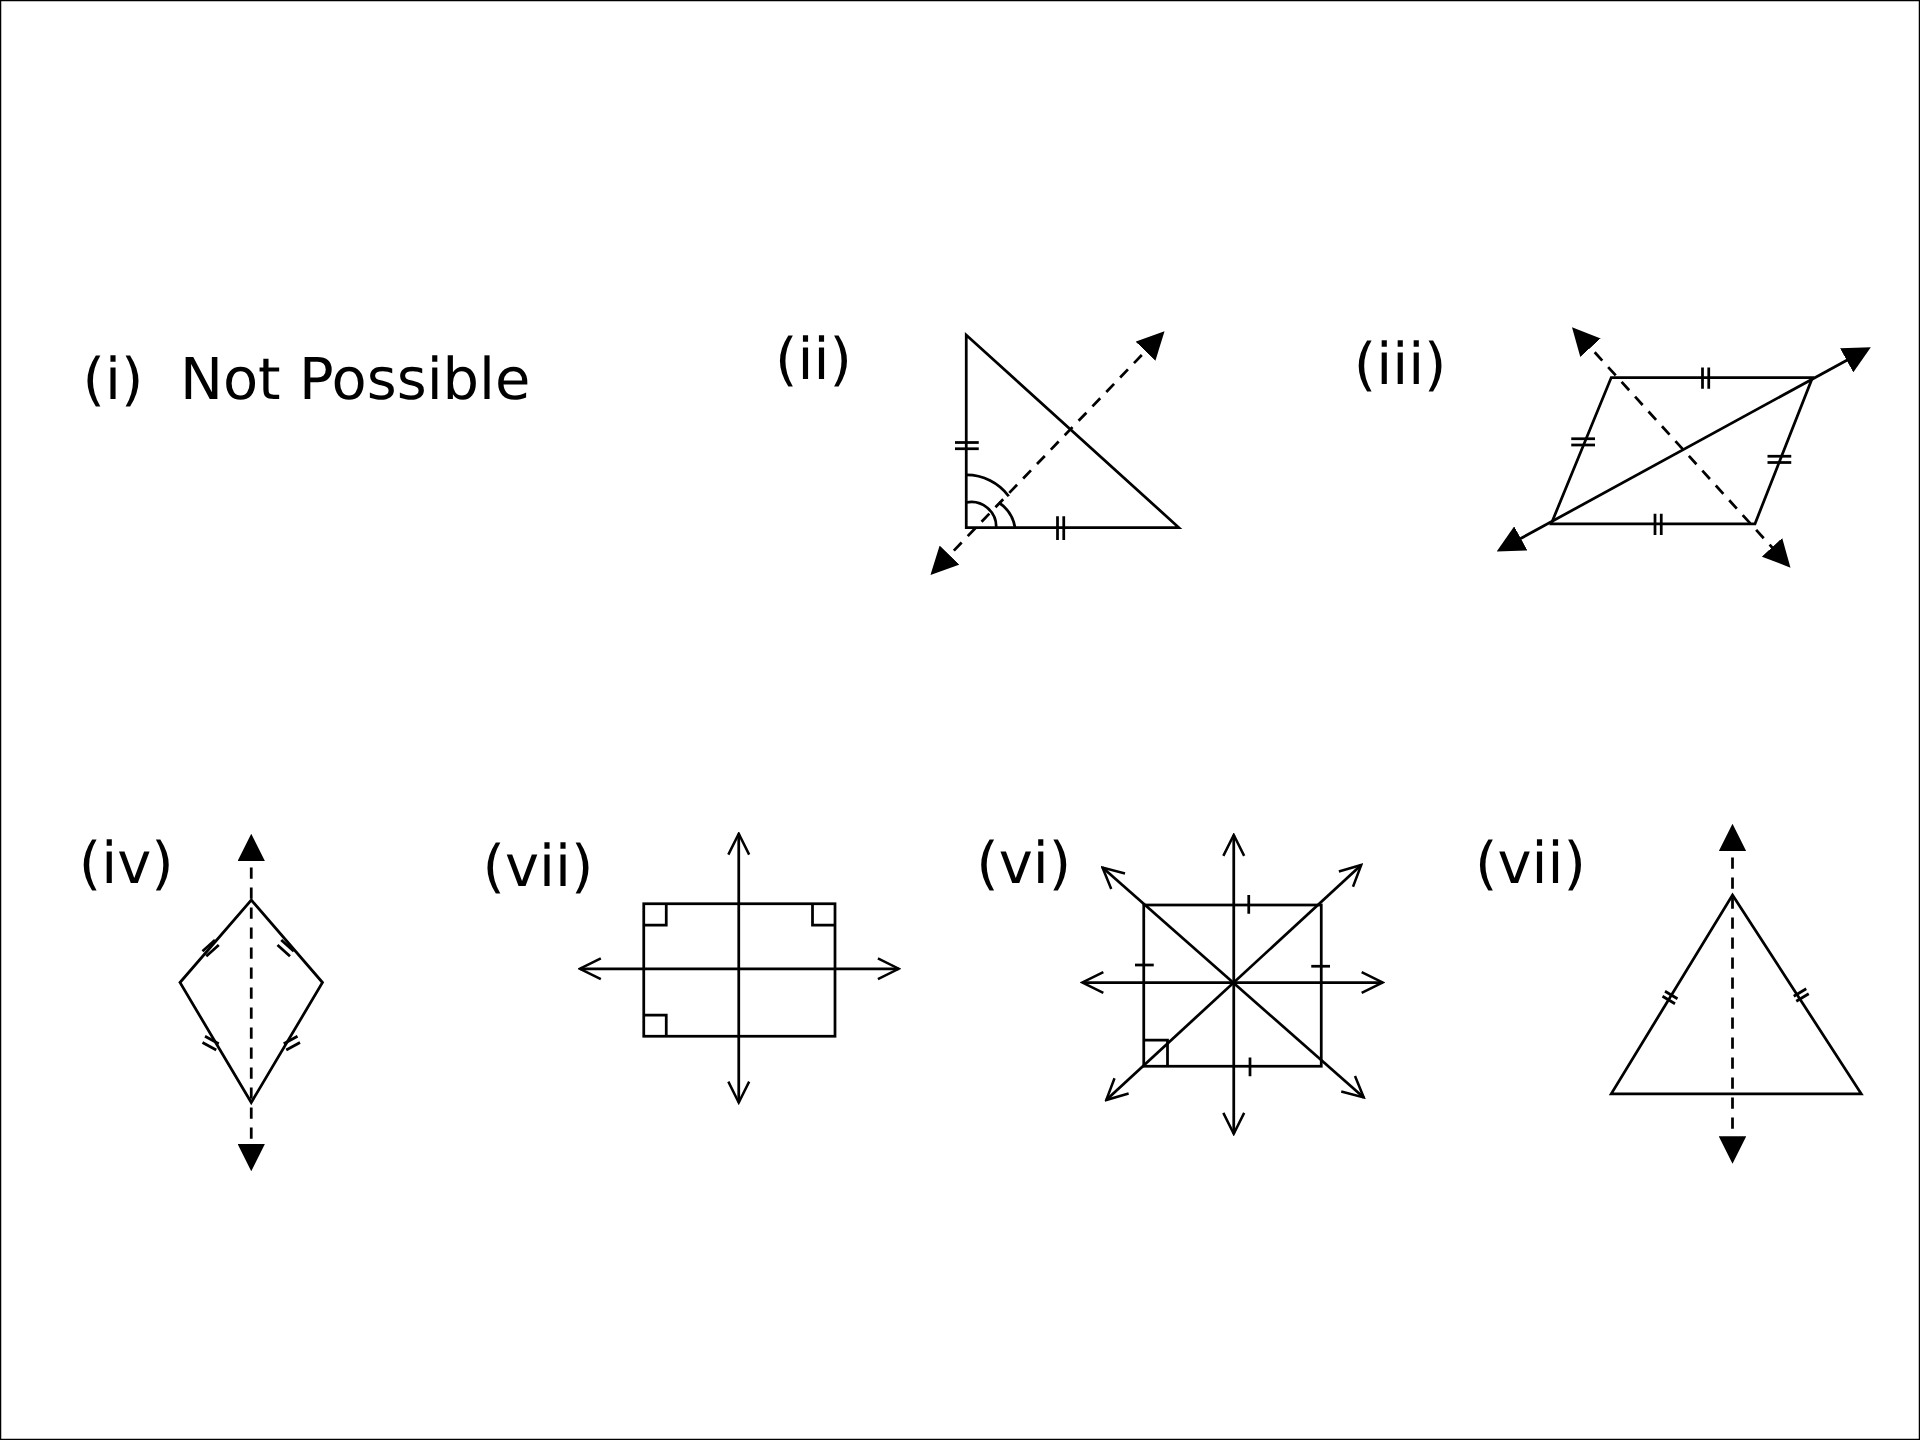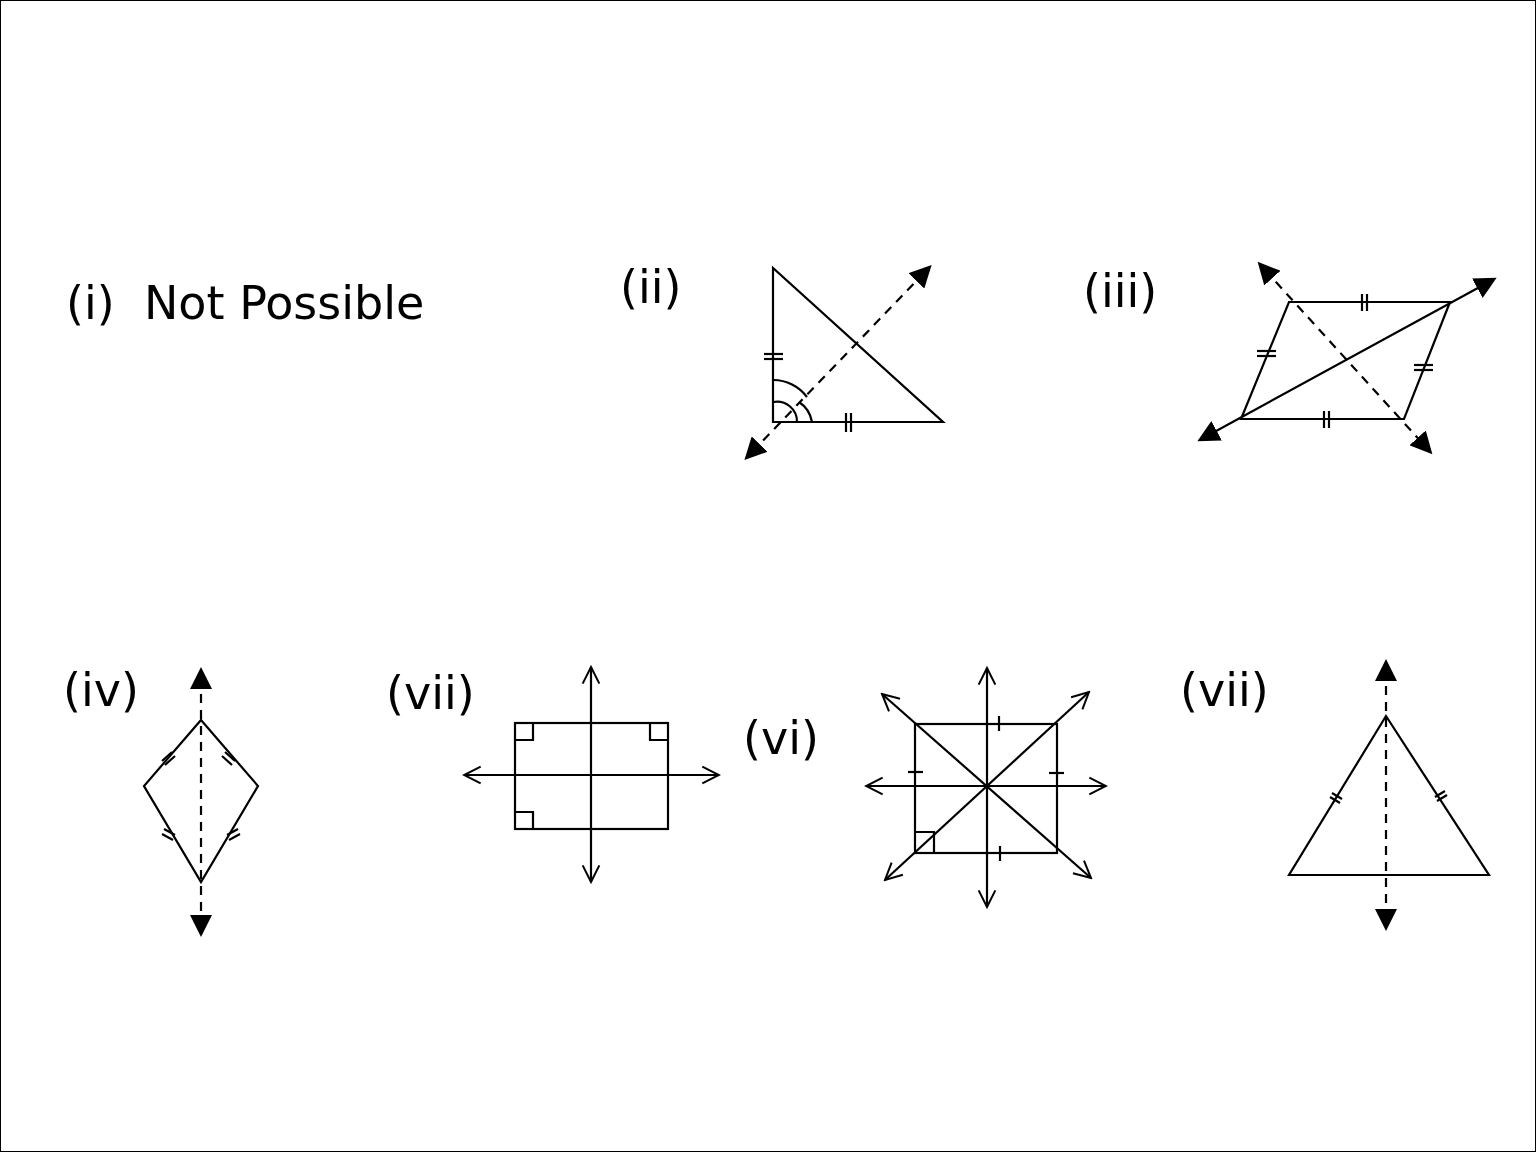--- a/index.html
+++ b/index.html
@@ -13,21 +13,21 @@
 </head>
 <body>
 
 <div class="frame"></div>
 
 <div class="label" style="left:66px; top:268px;margin-top:12px;">(i)  Not Possible</div>
 <div class="label" style="left:596px; top:264px;margin-left:24px;">(ii)</div>
 <div class="label" style="left:1083px; top:268px;text-align:right;">(iii)</div>
 <div class="label" style="left:63px; top:667px;">(iv)</div>
 <div class="label" style="left:386px; top:670px;">(vii)</div>
-<div class="label" style="left:743px; top:667px;margin-top:48px;">(vi)</div>
+<div class="label" style="left:781px; top:667px;">(vi)</div>
 <div class="label" style="left:1180px; top:667px;">(vii)</div>
 
 <svg class="fig" viewBox="0 0 1536 1152" xmlns="http://www.w3.org/2000/svg">
   <defs>
     <marker id="tri" viewBox="0 0 10 10" refX="5" refY="5" markerWidth="9" markerHeight="9" orient="auto-start-reverse" markerUnits="userSpaceOnUse">
       <path d="M0,0 L10,5 L0,10 z" fill="#000"></path>
     </marker>
     <marker id="triBig" viewBox="0 0 10 10" refX="5" refY="5" markerWidth="22" markerHeight="22" orient="auto-start-reverse" markerUnits="userSpaceOnUse">
       <path d="M0,0 L10,5 L0,10 z" fill="#000"></path>
     </marker>

